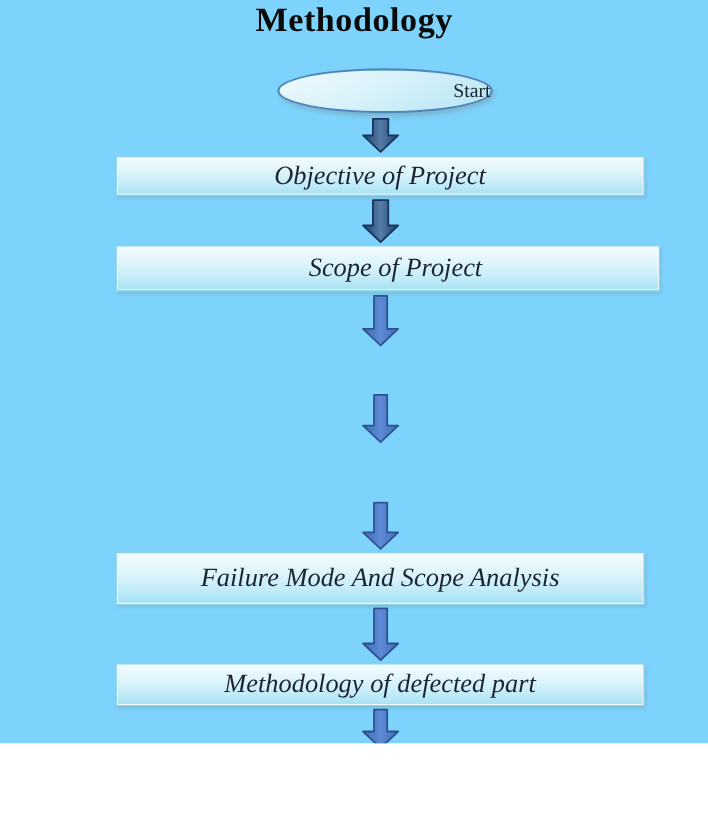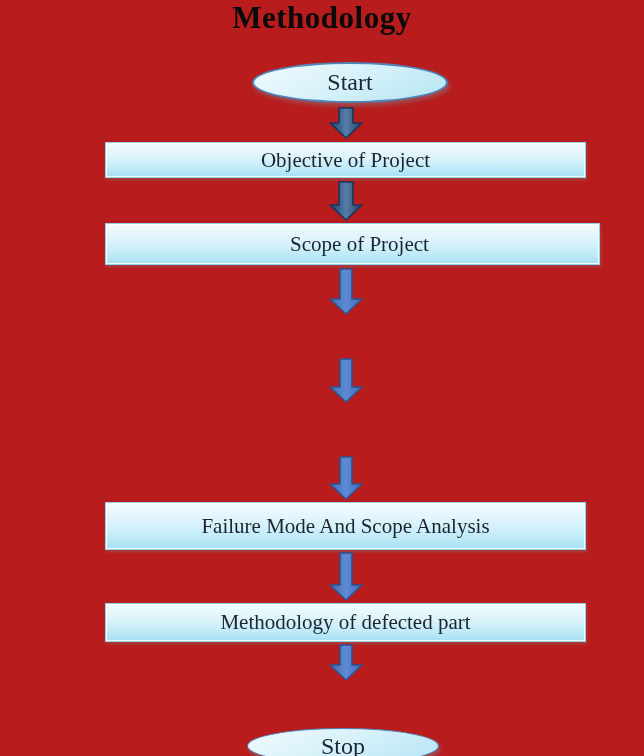--- a/index.html
+++ b/index.html
@@ -1,39 +1,39 @@
 <!DOCTYPE html>
 <html><head>
 <meta charset="utf-8">
 <style>
   html,body { margin:0; padding:0; background:#ffffff; }
   .canvas {
-    position:relative; width:644px; height:756px; background:#b91c1c;
+    position:relative; width:644px; height:676px; background:#7dd3fc;
     font-family:"Liberation Serif", serif; overflow:hidden;
   }
   .title {
     position:absolute; top:0px; left:0; width:100%;
     text-align:center; font-size:31px; font-weight:bold; color:#0a0a0a;
     letter-spacing:0.5px;
   }
   .flow-box {
     position:absolute; left:105px; width:479px;
     border:1px solid #8fd2e5;
     background:linear-gradient(180deg,#f3fcfe 0%,#ddf4fb 40%,#c2ecf8 72%,#a6e0f2 100%);
     box-shadow: inset 0 0 0 1px rgba(255,255,255,0.9), 1px 2px 3px rgba(125,145,155,0.35);
     display:flex; align-items:center; justify-content:center;
-    font-size:21px; color:#1c2431;
+    font-size:24px; color:#1c2431;font-style:italic;
   }
   .ellipse {
     position:absolute; border-radius:50%;
     border:2px solid #4e86bb;
     background:linear-gradient(155deg,#f0fafd 0%,#d9f2fa 45%,#b4e5f4 100%);
     box-shadow: 2px 3px 4px rgba(125,145,155,0.45);
-    display:flex; align-items:center; justify-content:center;
-    font-size:24px; color:#1c2431;
+    display:flex; align-items:center; justify-content:flex-end;
+    font-size:18px; color:#1c2431;
   }
   .arrow { position:absolute; line-height:0; }
 </style>
 </head>
 <body>
 
 <div class="canvas">
 
   <div class="title">Methodology</div>
 

